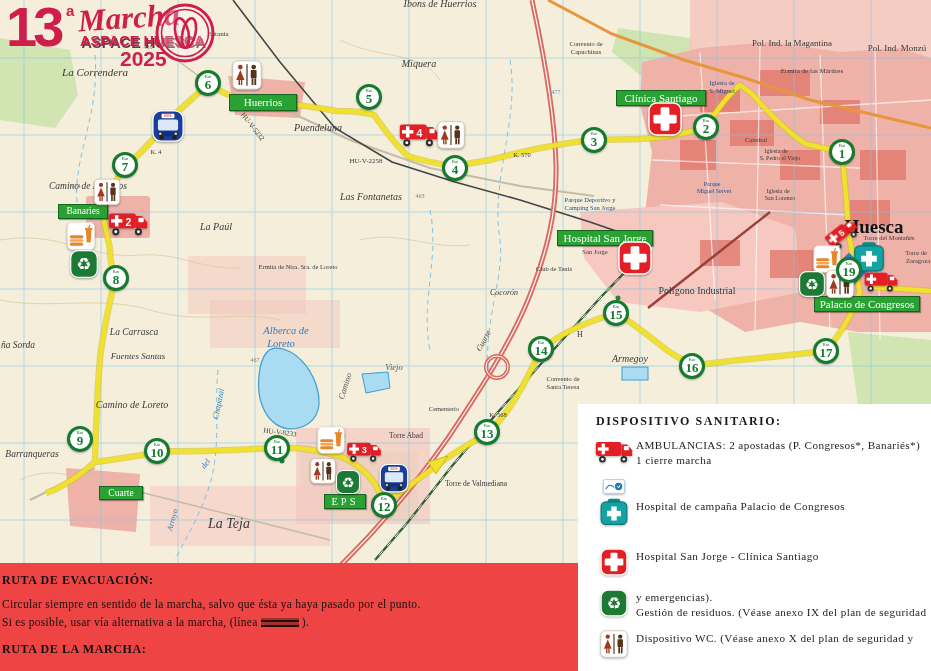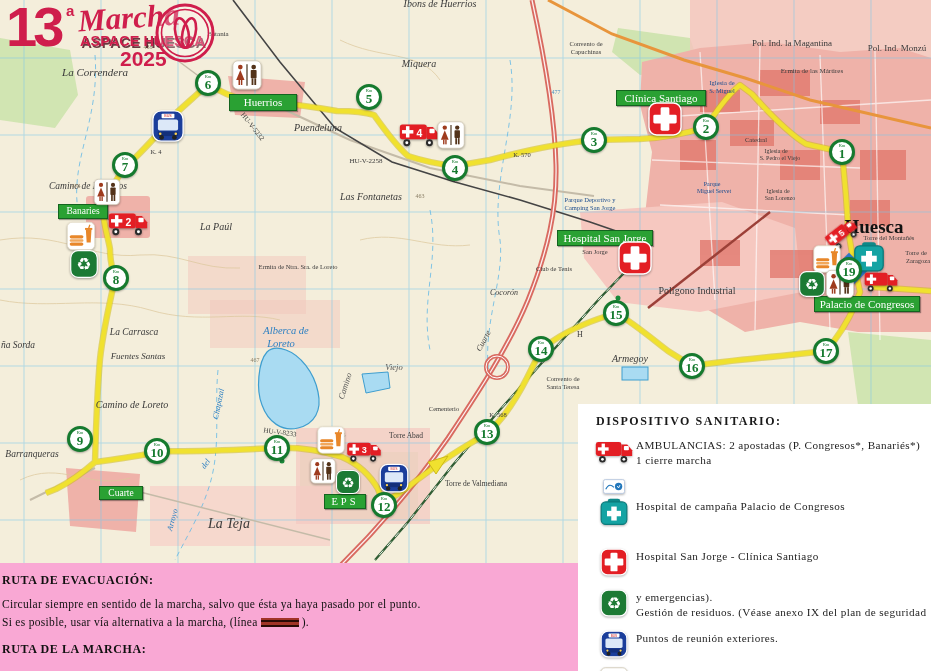--- a/index.html
+++ b/index.html
@@ -47,21 +47,21 @@
   .lrow{display:flex;align-items:flex-start;}
   .lrow .ic{width:44px;flex:none;display:flex;flex-direction:column;align-items:center;}
   .lrow .ic svg{filter:drop-shadow(0.5px 1px 1px rgba(0,0,0,.3));}
   .lrow .tx{font-size:11.2px;line-height:14.5px;color:#1e1e1e;letter-spacing:.4px;padding-top:1px;}
   .lrow:nth-child(2){margin-bottom:22px;}
   .lrow:nth-child(3){margin-bottom:13px;}
   .lrow:nth-child(4){margin-bottom:11px;}
   .lrow:nth-child(5){margin-bottom:9px;}
   .lrow:nth-child(6){margin-bottom:11px;}
   
-  .footer{position:absolute;left:0;top:563px;width:578px;height:108px;background:#f9a8d4;z-index:20;}
+  .footer{position:absolute;left:0;top:563px;width:578px;height:108px;background:#ef4444;z-index:20;}
   .f-evac-h{position:absolute;left:2px;top:10px;font-weight:bold;font-size:12px;letter-spacing:.6px;color:#111;}
   .f-l1{position:absolute;left:2px;top:35px;font-size:11.5px;letter-spacing:.3px;color:#111;}
   .f-l2{position:absolute;left:2px;top:53px;font-size:11.5px;letter-spacing:.3px;color:#111;}
   .f-march-h{position:absolute;left:2px;top:79px;font-weight:bold;font-size:12px;letter-spacing:.6px;color:#111;}
   .swatch{display:inline-block;width:38px;height:9px;vertical-align:-1px;margin:0 3px;
           background:repeating-linear-gradient(180deg,#a03326 0 2px,#2b0a06 2px 4.5px);}
 </style>
 </head>
 <body>
 
@@ -652,38 +652,20 @@
               </svg></span>
           </div>
           <div class="tx">
             <div>y emergencias).</div>
             <div>Gestión de residuos. (Véase anexo IX del plan de seguridad</div>
           </div>
         </div>
         <div class="lrow">
           <div class="ic">
             <span style="display:block;width:28px;height:28px"><svg viewBox="0 0 36 36">
-                <rect x="1.5" y="1.5" width="33" height="33" rx="9" fill="#1b3e9b" stroke="#fff" stroke-width="1.5"></rect>
-                <rect x="11" y="4.5" width="14" height="5" rx="1" fill="#fff"></rect>
-                <text x="18" y="8.7" text-anchor="middle" font-size="4" fill="#c22" font-family="Liberation Sans,sans-serif">BUS</text>
-                <rect x="7" y="11" width="22" height="12" rx="2" fill="#dce8f8"></rect>
-                <rect x="7" y="24" width="22" height="5" fill="#132f7a"></rect>
-                <circle cx="11" cy="30.5" r="2.6" fill="#222"></circle>
-                <circle cx="25" cy="30.5" r="2.6" fill="#222"></circle>
-                <circle cx="9.5" cy="26.5" r="1.4" fill="#ffd34d"></circle>
-                <circle cx="26.5" cy="26.5" r="1.4" fill="#ffd34d"></circle>
-              </svg></span>
-          </div>
-          <div class="tx">
-            <div>Puntos de reunión exteriores.</div>
-          </div>
-        </div>
-        <div class="lrow">
-          <div class="ic">
-            <span style="display:block;width:28px;height:28px"><svg viewBox="0 0 36 36">
                 <rect x="1" y="1" width="34" height="34" rx="6" fill="#fff" stroke="#cfc6b2"></rect>
                 <line x1="18" y1="5" x2="18" y2="31" stroke="#3f2a12" stroke-width="1.4"></line>
                 <circle cx="10" cy="8.5" r="2.8" fill="#9e3b1e"></circle>
                 <path d="M10 12 L5 24 L15 24 Z" fill="#9e3b1e"></path>
                 <rect x="7.8" y="24" width="1.8" height="6" fill="#9e3b1e"></rect>
                 <rect x="10.6" y="24" width="1.8" height="6" fill="#9e3b1e"></rect>
                 <circle cx="26" cy="8.5" r="2.8" fill="#53331a"></circle>
                 <rect x="22.5" y="12" width="7" height="10" rx="1" fill="#53331a"></rect>
                 <rect x="23.5" y="22" width="2.2" height="8" fill="#53331a"></rect>
                 <rect x="26.8" y="22" width="2.2" height="8" fill="#53331a"></rect>

